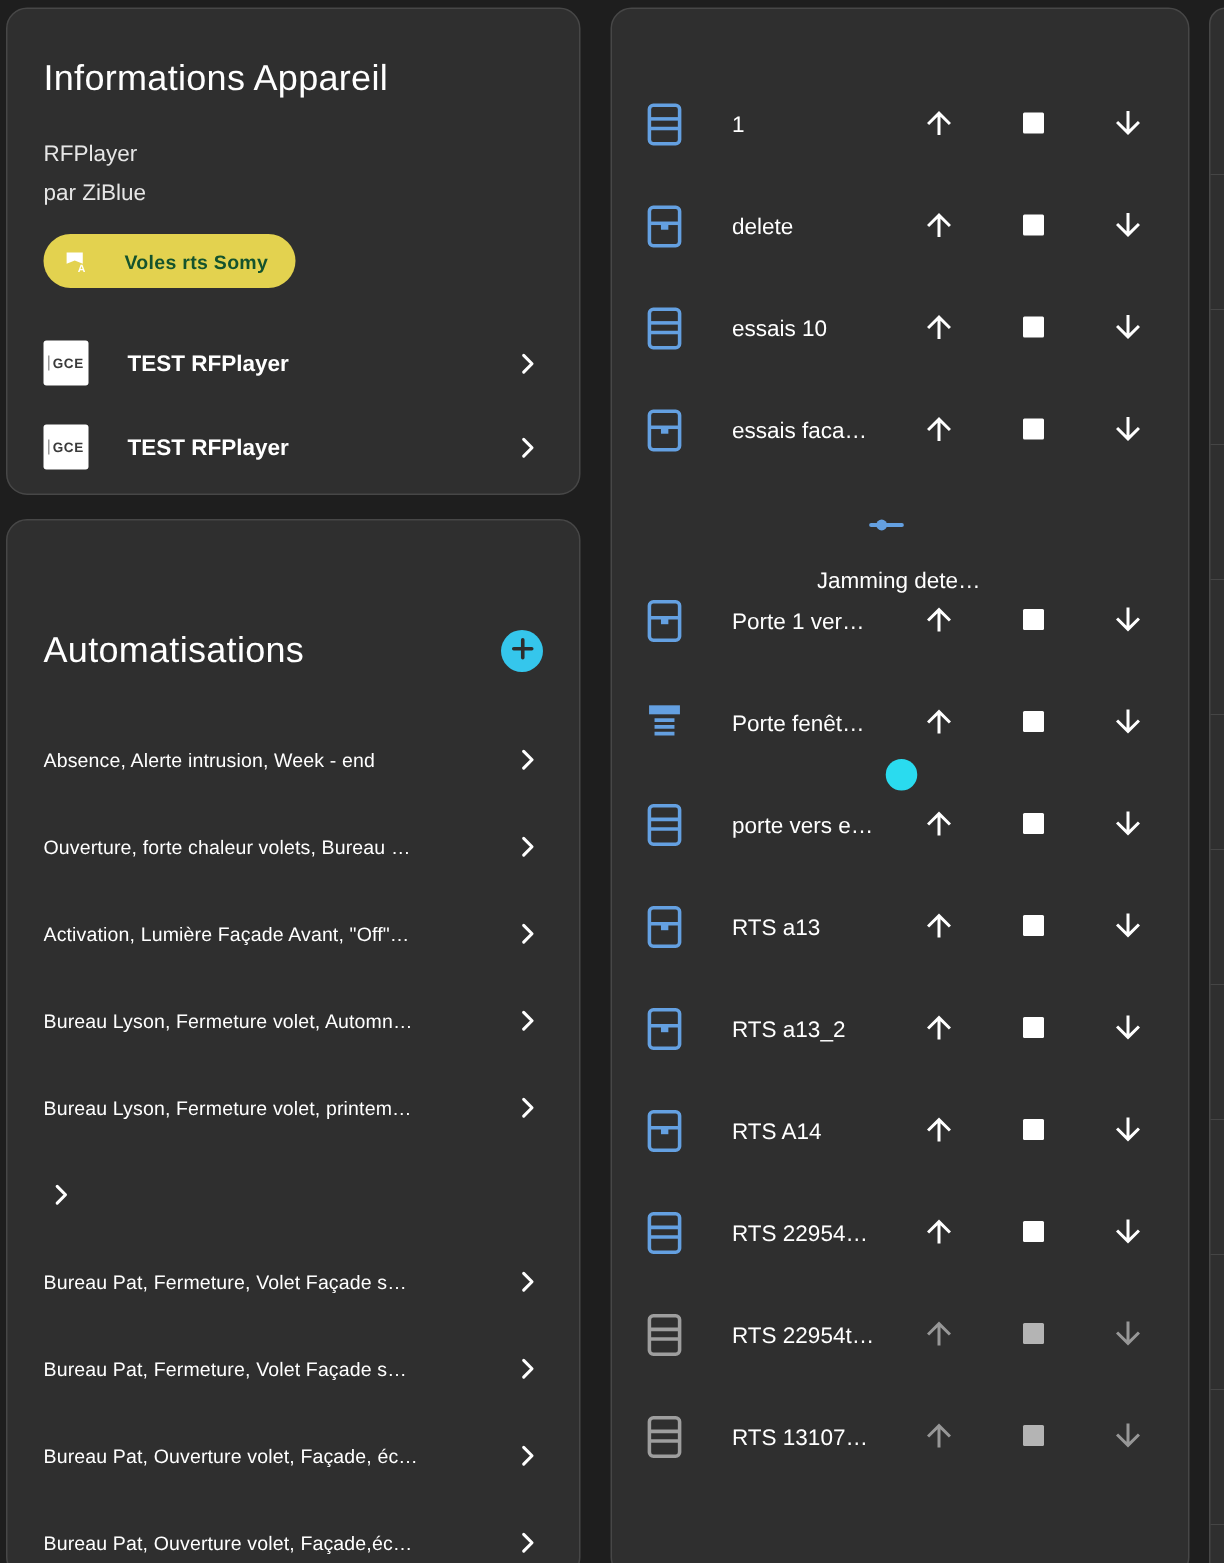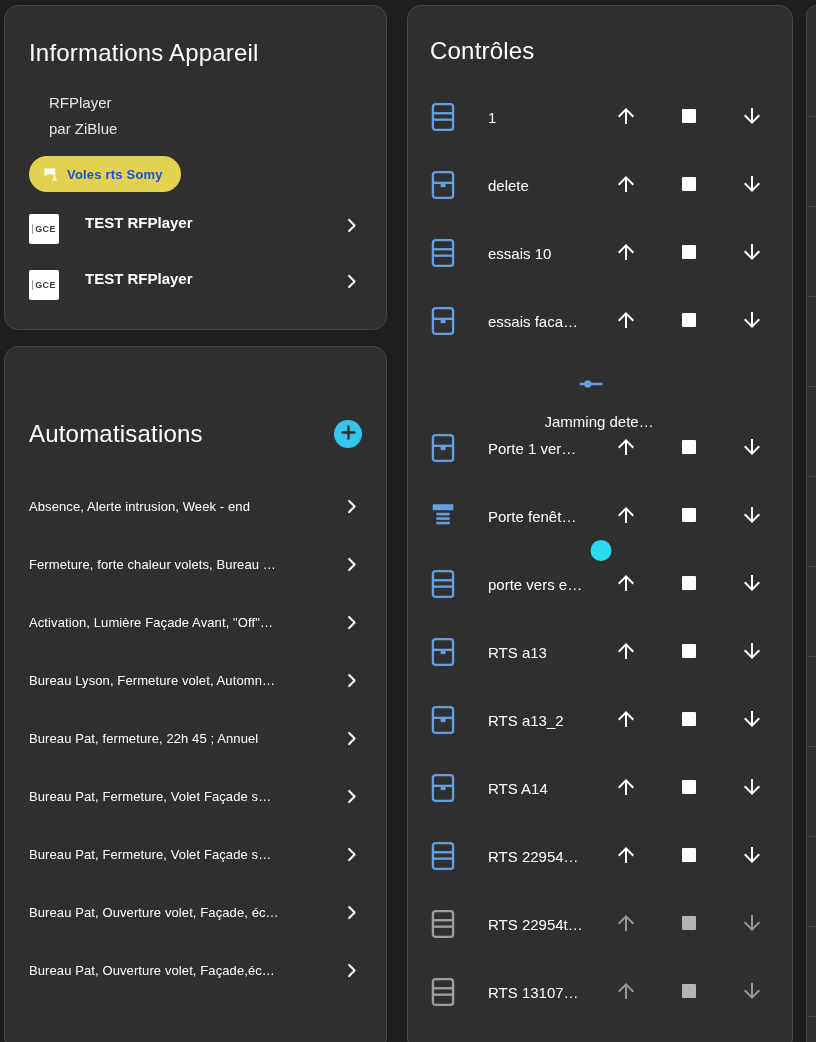--- a/index.html
+++ b/index.html
@@ -20,30 +20,30 @@
     position:absolute;background:var(--card-bg);
     border:1px solid var(--card-border);border-radius:14px;
   }
   h2.card-title{
     margin:0;font-size:24px;font-weight:500;letter-spacing:.2px;
     color:var(--text-primary);line-height:34px;
   }
 
   
   #card-device{left:4px;top:5px;width:383px;height:325px;padding:30px 24px 0 24px;}
-  .dev-lines{margin-top:20px;font-size:15px;line-height:26px;color:var(--text-secondary);margin-left:20px;}
+  .dev-lines{margin-top:20px;font-size:15px;line-height:26px;color:var(--text-secondary);}
   .tag-btn{
     margin-top:14px;height:36px;padding:0 18px 0 14px;border:none;cursor:pointer;
-    display:inline-flex;align-items:center;gap:9px;border-radius:18px;
-    background:var(--button-yellow);color:#1d4ed8;font-family:inherit;
+    display:inline-flex;align-items:center;gap:25px;border-radius:18px;
+    background:var(--button-yellow);color:#14532d;font-family:inherit;
     font-size:13px;font-weight:bold;letter-spacing:.2px;
   }
   .tag-btn svg{display:block;}
   .dev-list{margin-top:22px;}
-  .dev-row{height:56px;display:flex;align-items:flex-start;cursor:pointer;}
+  .dev-row{height:56px;display:flex;align-items:center;cursor:pointer;}
   .gce-badge{
     width:30px;height:30px;background:#fff;border-radius:2px;flex:0 0 30px;
     display:flex;align-items:center;justify-content:center;
   }
   .gce-inner{
     font-size:9px;font-weight:bold;color:#3a3a3a;letter-spacing:.4px;
     border-left:1.5px solid #9a9a9a;padding-left:2px;line-height:10px;
   }
   .dev-label{margin-left:26px;flex:1;font-size:15px;font-weight:700;color:var(--text-primary);}
   .chev{width:22px;height:22px;flex:0 0 22px;display:flex;align-items:center;justify-content:center;color:#fff;}
@@ -163,21 +163,21 @@
 
   <div class="auto-row">
       <span class="auto-label">Absence, Alerte intrusion, Week - end</span>
       <span class="chev">
         <svg width="19" height="19" viewBox="0 0 24 24" fill="none" stroke="currentColor" stroke-width="2.6" stroke-linecap="round" stroke-linejoin="round">
             <path d="M9 5l7 7-7 7"></path>
           </svg>
       </span>
     </div>
       <div class="auto-row">
-      <span class="auto-label">Fermeture, forte chaleur volets, Bureau …</span>
+      <span class="auto-label">Ouverture, forte chaleur volets, Bureau …</span>
       <span class="chev">
         <svg width="19" height="19" viewBox="0 0 24 24" fill="none" stroke="currentColor" stroke-width="2.6" stroke-linecap="round" stroke-linejoin="round">
             <path d="M9 5l7 7-7 7"></path>
           </svg>
       </span>
     </div>
       <div class="auto-row">
       <span class="auto-label">Activation, Lumière Façade Avant, "Off"…</span>
       <span class="chev">
         <svg width="19" height="19" viewBox="0 0 24 24" fill="none" stroke="currentColor" stroke-width="2.6" stroke-linecap="round" stroke-linejoin="round">
@@ -187,21 +187,28 @@
     </div>
       <div class="auto-row">
       <span class="auto-label">Bureau Lyson, Fermeture volet, Automn…</span>
       <span class="chev">
         <svg width="19" height="19" viewBox="0 0 24 24" fill="none" stroke="currentColor" stroke-width="2.6" stroke-linecap="round" stroke-linejoin="round">
             <path d="M9 5l7 7-7 7"></path>
           </svg>
       </span>
     </div>
       <div class="auto-row">
-      <span class="auto-label">Bureau Pat, fermeture, 22h 45 ; Annuel</span>
+      <span class="auto-label">Bureau Lyson, Fermeture volet, printem…</span>
+      <span class="chev">
+        <svg width="19" height="19" viewBox="0 0 24 24" fill="none" stroke="currentColor" stroke-width="2.6" stroke-linecap="round" stroke-linejoin="round">
+            <path d="M9 5l7 7-7 7"></path>
+          </svg>
+      </span>
+    </div>
+      <div class="auto-row">
       <span class="chev">
         <svg width="19" height="19" viewBox="0 0 24 24" fill="none" stroke="currentColor" stroke-width="2.6" stroke-linecap="round" stroke-linejoin="round">
             <path d="M9 5l7 7-7 7"></path>
           </svg>
       </span>
     </div>
       <div class="auto-row">
       <span class="auto-label">Bureau Pat, Fermeture, Volet Façade s…</span>
       <span class="chev">
         <svg width="19" height="19" viewBox="0 0 24 24" fill="none" stroke="currentColor" stroke-width="2.6" stroke-linecap="round" stroke-linejoin="round">
@@ -230,21 +237,20 @@
       <span class="chev">
         <svg width="19" height="19" viewBox="0 0 24 24" fill="none" stroke="currentColor" stroke-width="2.6" stroke-linecap="round" stroke-linejoin="round">
             <path d="M9 5l7 7-7 7"></path>
           </svg>
       </span>
     </div>
     </div>
 </section>
 
 <section class="card" id="card-controls">
-  <h2 class="card-title">Contrôles</h2>
   <div class="ctrl-list">
 
   <div class="ctrl-row" data-type="buttons">
       <span class="icon-slot" data-icon="shutter-closed">
         <svg class="g-shutter-closed" width="26" height="30" viewBox="0 0 24 28" fill="none" stroke="currentColor" stroke-width="2.2" stroke-linejoin="round">
           <rect x="2.6" y="2" width="18.8" height="24" rx="2.5"></rect>
           <line x1="2.6" y1="10.5" x2="21.4" y2="10.5"></line>
           <line x1="2.6" y1="16.5" x2="21.4" y2="16.5"></line>
         </svg>
 

